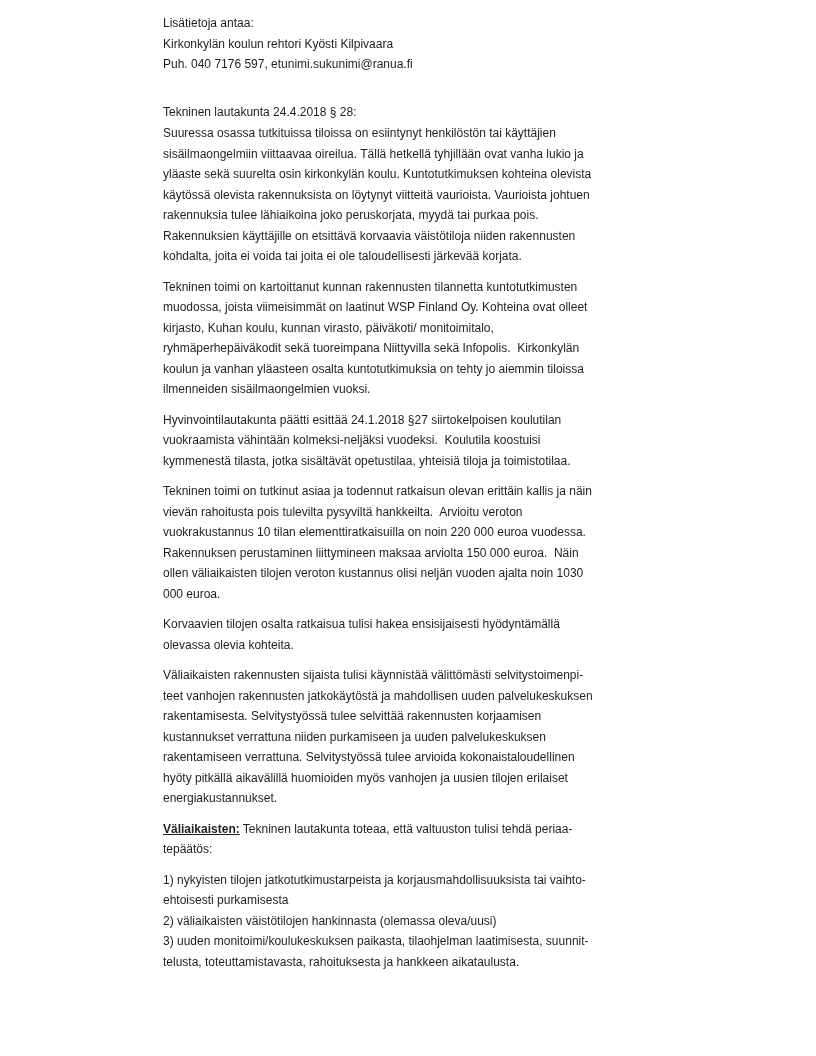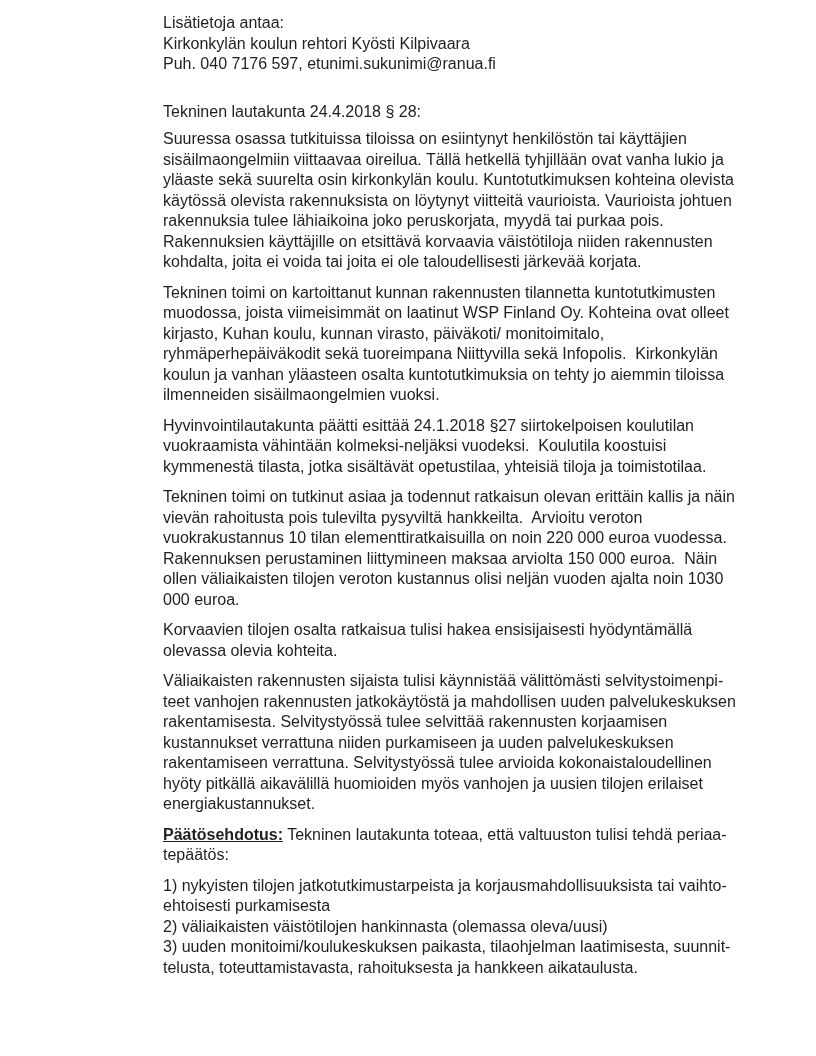--- a/index.html
+++ b/index.html
@@ -14,33 +14,33 @@
     background: #ffffff;
     overflow: hidden;
     font-family: "Liberation Sans", sans-serif;
   }
   .content {
     position: absolute;
     left: 163px;
     top: 13px;
     width: 645px;
     color: #1f1f1f;
-    font-size: 16px;
+    font-size: 12px;
     line-height: 20.5px;
   }
   .para {
     white-space: pre;
     margin: 0 0 10px 0;
     padding: 0;
   }
   .contact-block {
     margin-bottom: 27px;
   }
   .section-heading {
-    margin-bottom: 7px;
+    margin-bottom: 1px;
   }
   .decision-label {
     font-weight: bold;
     text-decoration: underline;
   }
 </style>
 </head>
 <body>
 
 <div class="page">
@@ -73,21 +73,21 @@
 000 euroa.</p>
     <p class="para">Korvaavien tilojen osalta ratkaisua tulisi hakea ensisijaisesti hyödyntämällä
 olevassa olevia kohteita.</p>
     <p class="para">Väliaikaisten rakennusten sijaista tulisi käynnistää välittömästi selvitystoimenpi-
 teet vanhojen rakennusten jatkokäytöstä ja mahdollisen uuden palvelukeskuksen
 rakentamisesta. Selvitystyössä tulee selvittää rakennusten korjaamisen
 kustannukset verrattuna niiden purkamiseen ja uuden palvelukeskuksen
 rakentamiseen verrattuna. Selvitystyössä tulee arvioida kokonaistaloudellinen
 hyöty pitkällä aikavälillä huomioiden myös vanhojen ja uusien tilojen erilaiset
 energiakustannukset.</p>
-    <p class="para"><span class="decision-label">Päätösehdotus:</span><span> Tekninen lautakunta toteaa, että valtuuston tulisi tehdä periaa-
+    <p class="para"><span class="decision-label">Väliaikaisten:</span><span> Tekninen lautakunta toteaa, että valtuuston tulisi tehdä periaa-
 tepäätös:</span></p>
     <p class="para">1) nykyisten tilojen jatkotutkimustarpeista ja korjausmahdollisuuksista tai vaihto-
 ehtoisesti purkamisesta
 2) väliaikaisten väistötilojen hankinnasta (olemassa oleva/uusi)
 3) uuden monitoimi/koulukeskuksen paikasta, tilaohjelman laatimisesta, suunnit-
 telusta, toteuttamistavasta, rahoituksesta ja hankkeen aikataulusta.</p>
   </div>
 </div>
 
 </body></html>

